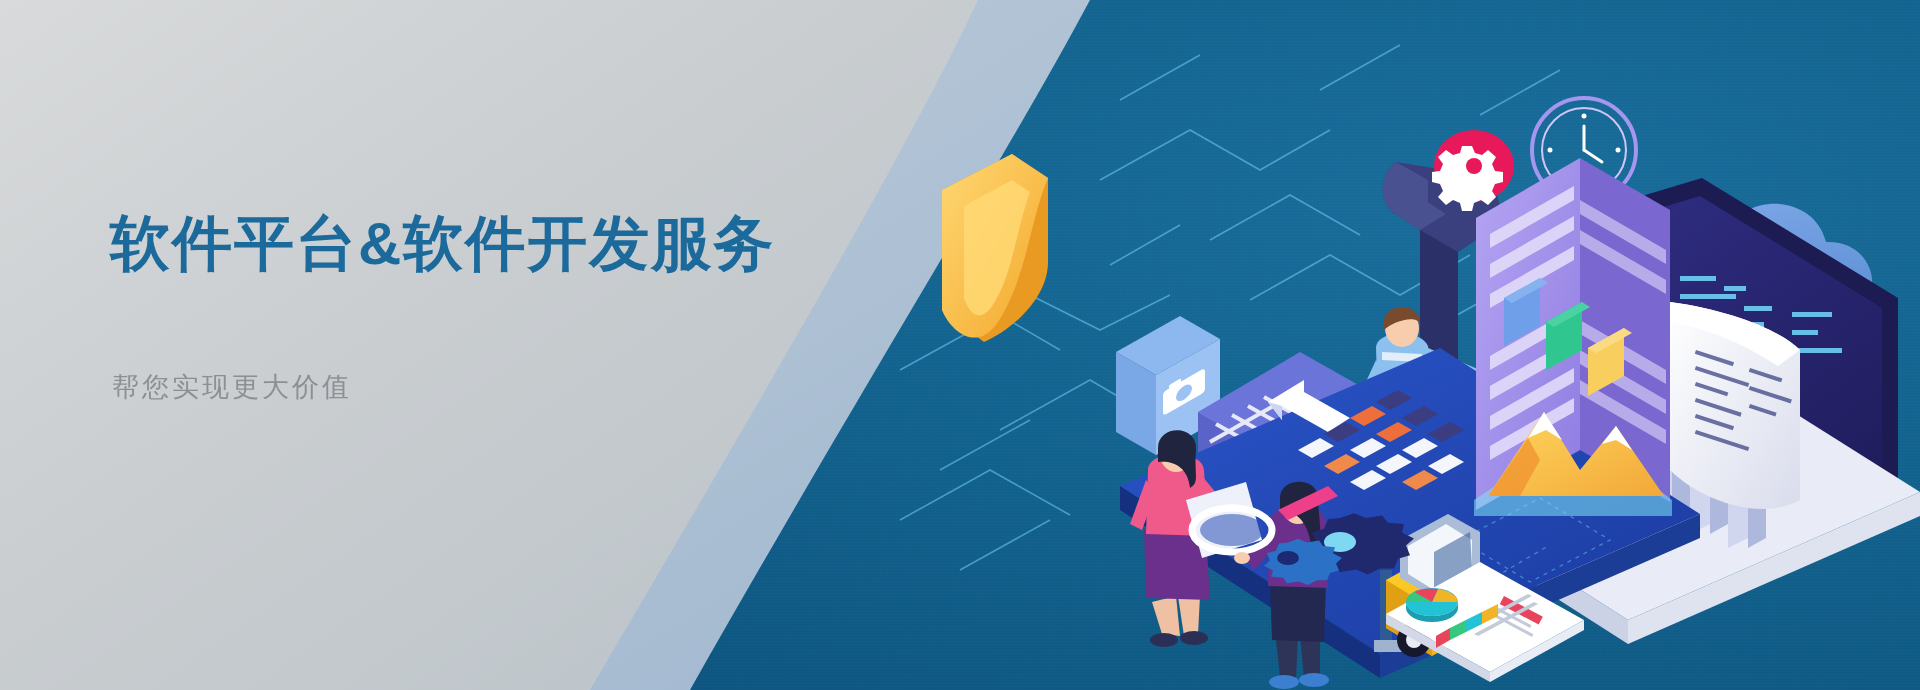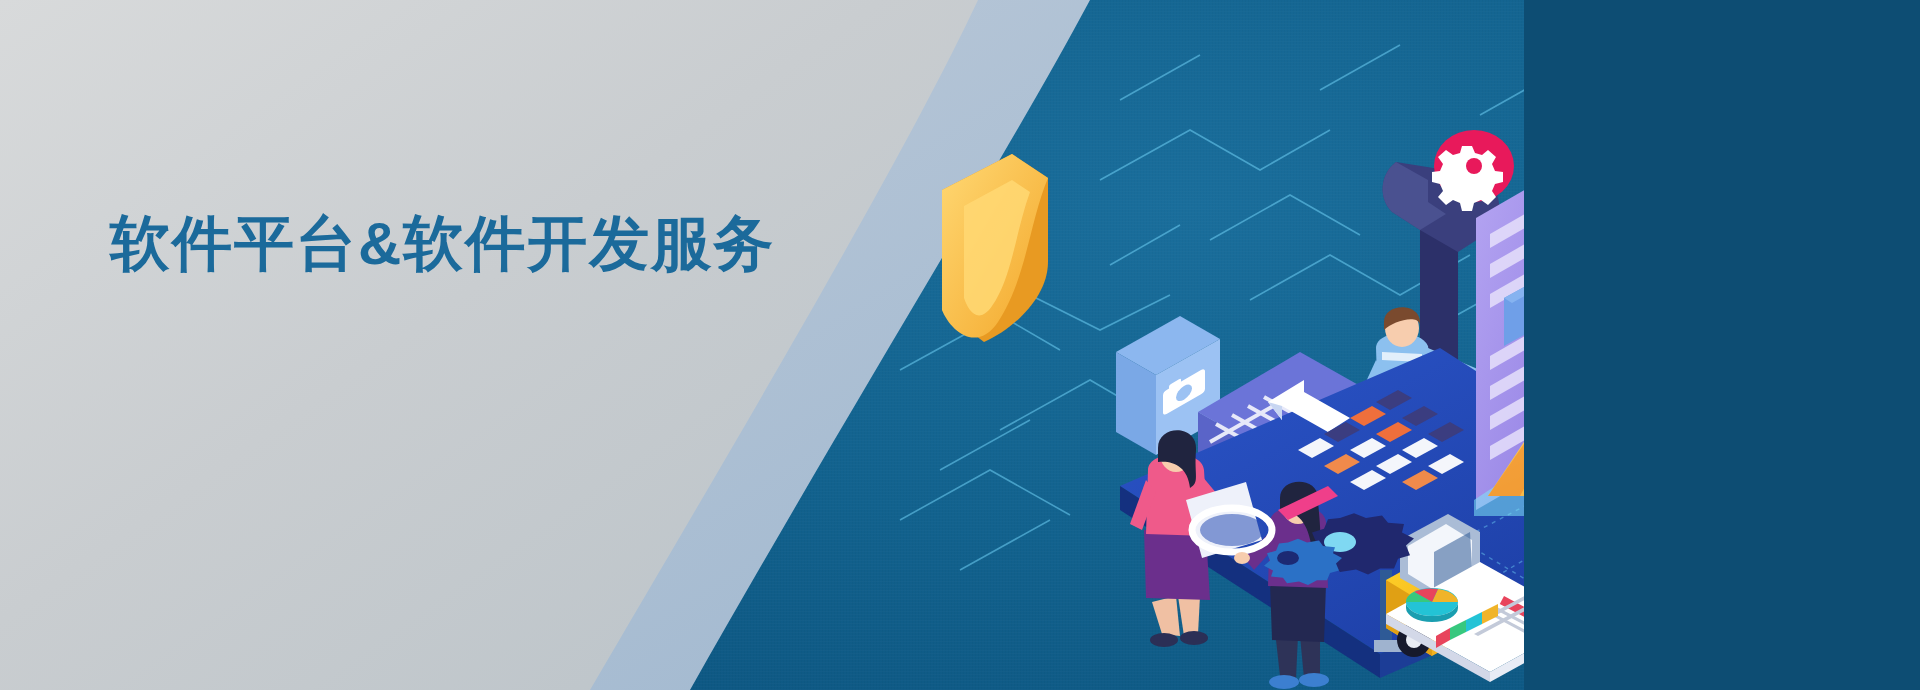--- a/index.html
+++ b/index.html
@@ -1,19 +1,19 @@
 <!DOCTYPE html>
 <html><head>
 <meta charset="utf-8">
 <title>Banner</title>
 <style>
   html,body{margin:0;padding:0;background:#0d4d73;}
   *{box-sizing:border-box;}
   .stage{
-    position:relative;width:1524px;height:690px;overflow:hidden;
+    position:relative;width:1920px;height:690px;overflow:hidden;
     font-family:"Liberation Sans","DejaVu Sans",sans-serif;
     background:#000000;
     padding-left:39px;
   }
 
   
   .bg-blue{
     position:absolute;inset:0;
     background:
       radial-gradient(120% 140% at 78% 30%, #1a6e9c 0%, #12628e 35%, #0d5681 62%, #0a4a72 100%);
@@ -99,20 +99,21 @@
         </linearGradient>
       </defs>
 
       <path d="M0 0 H1090 C1010 150 860 390 690 690 H0 Z" fill="url(#gBand)"></path>
 
       <path d="M0 0 H978 C905 155 760 400 590 690 H0 Z" fill="url(#gGrey)"></path>
     </svg>
   </div>
 
   <div class="headline">软件平台&amp;软件开发服务</div>
+  <div class="subline">帮您实现更大价值</div>
 
   <div class="illus">
     <svg width="1040" height="660" viewBox="0 0 1040 660">
       <defs>
         <linearGradient id="shieldG" x1="0" y1="0" x2="1" y2="1">
           <stop offset="0%" stop-color="#ffd873"></stop>
             <stop offset="100%" stop-color="#f3a72a"></stop>
         </linearGradient>
         <linearGradient id="cloudG" x1="0" y1="0" x2="0.4" y2="1">
           <stop offset="0%" stop-color="#7fa9e8"></stop>

